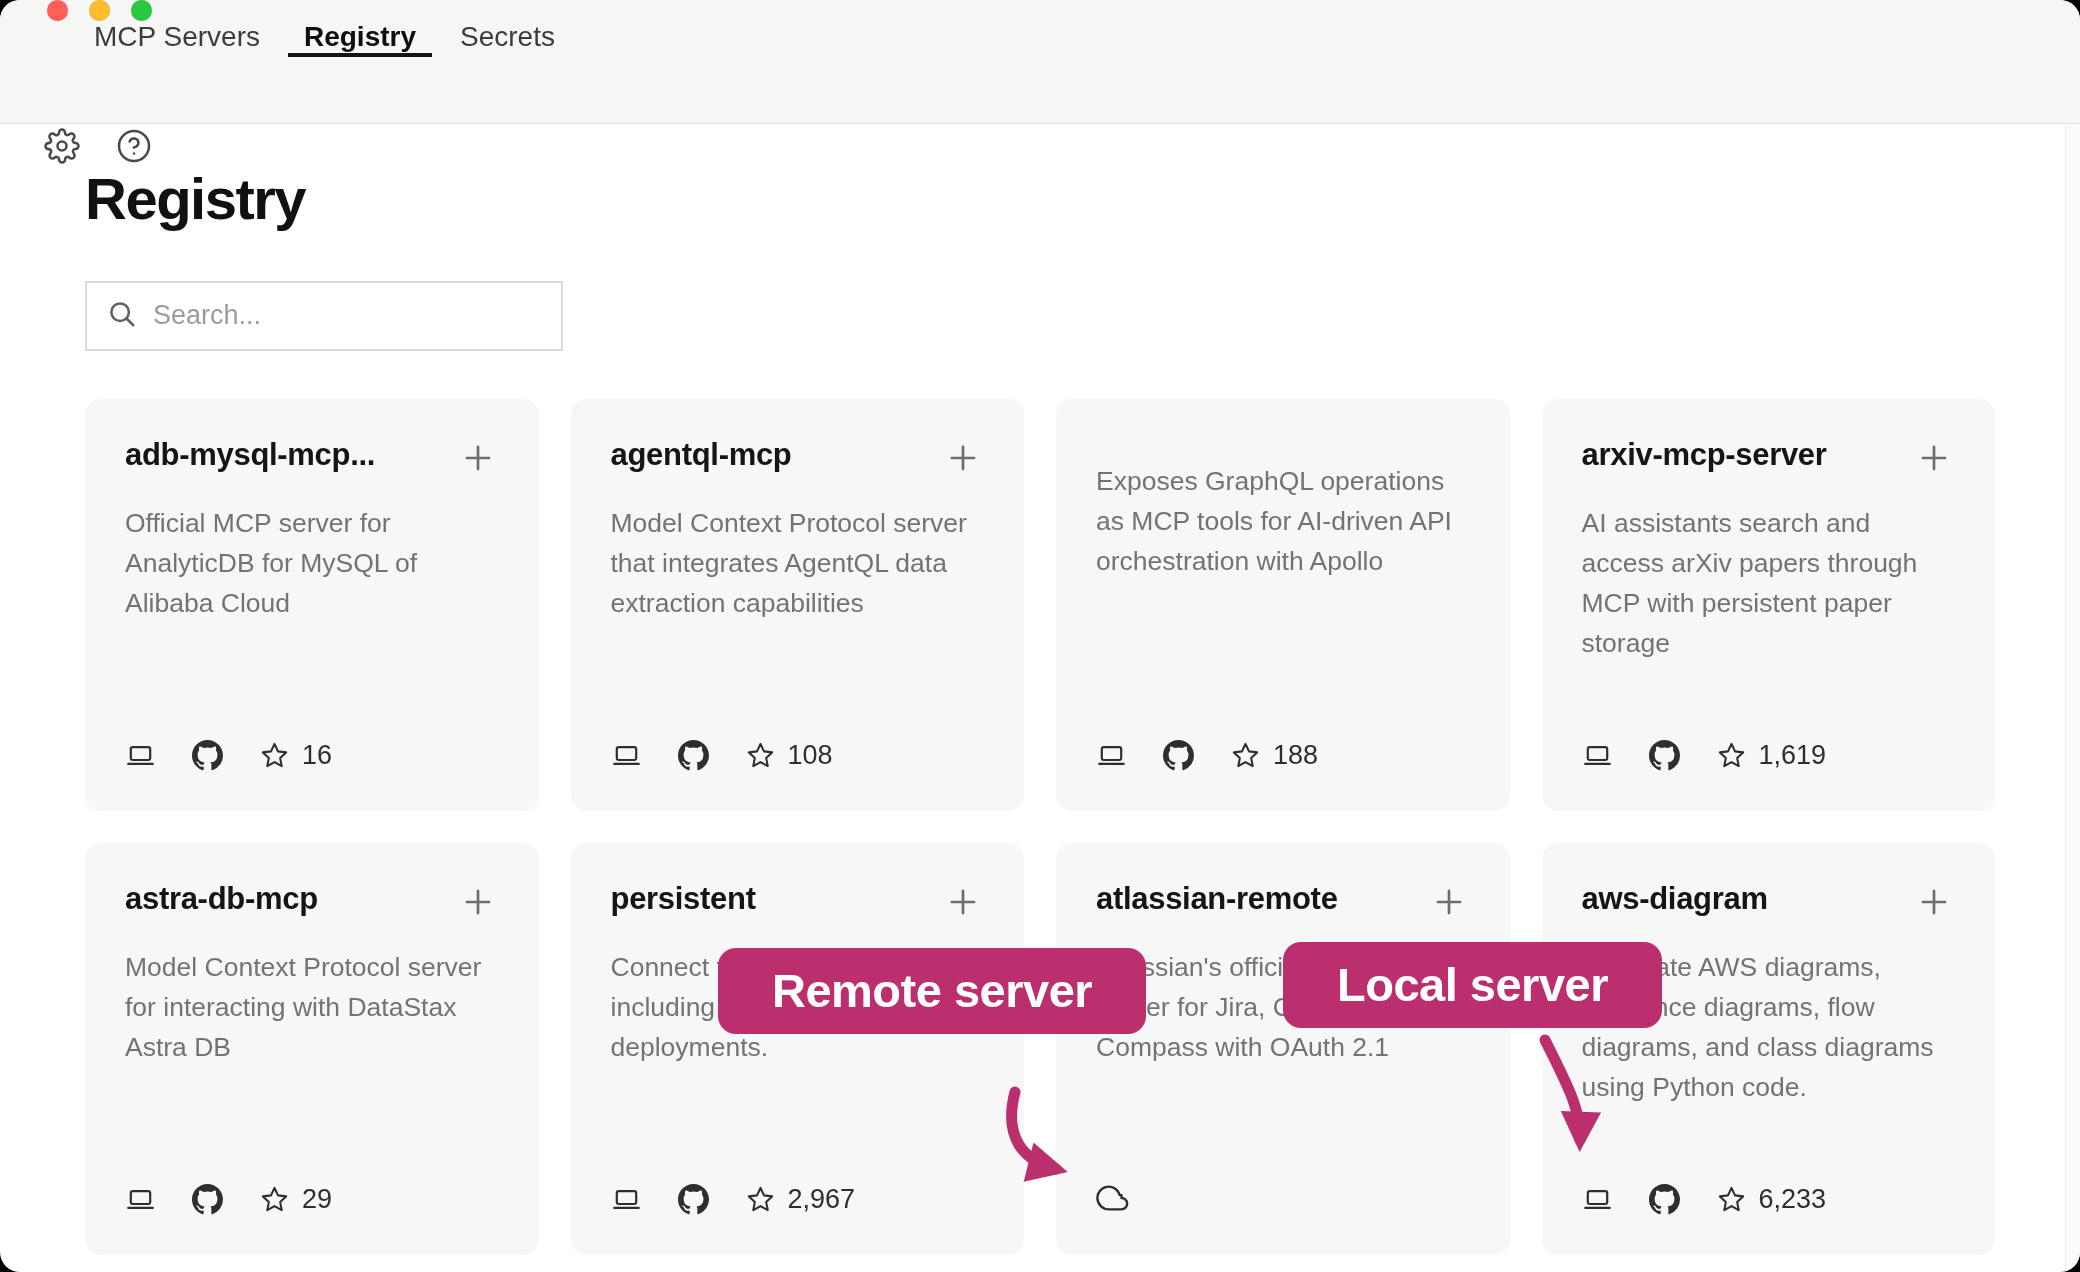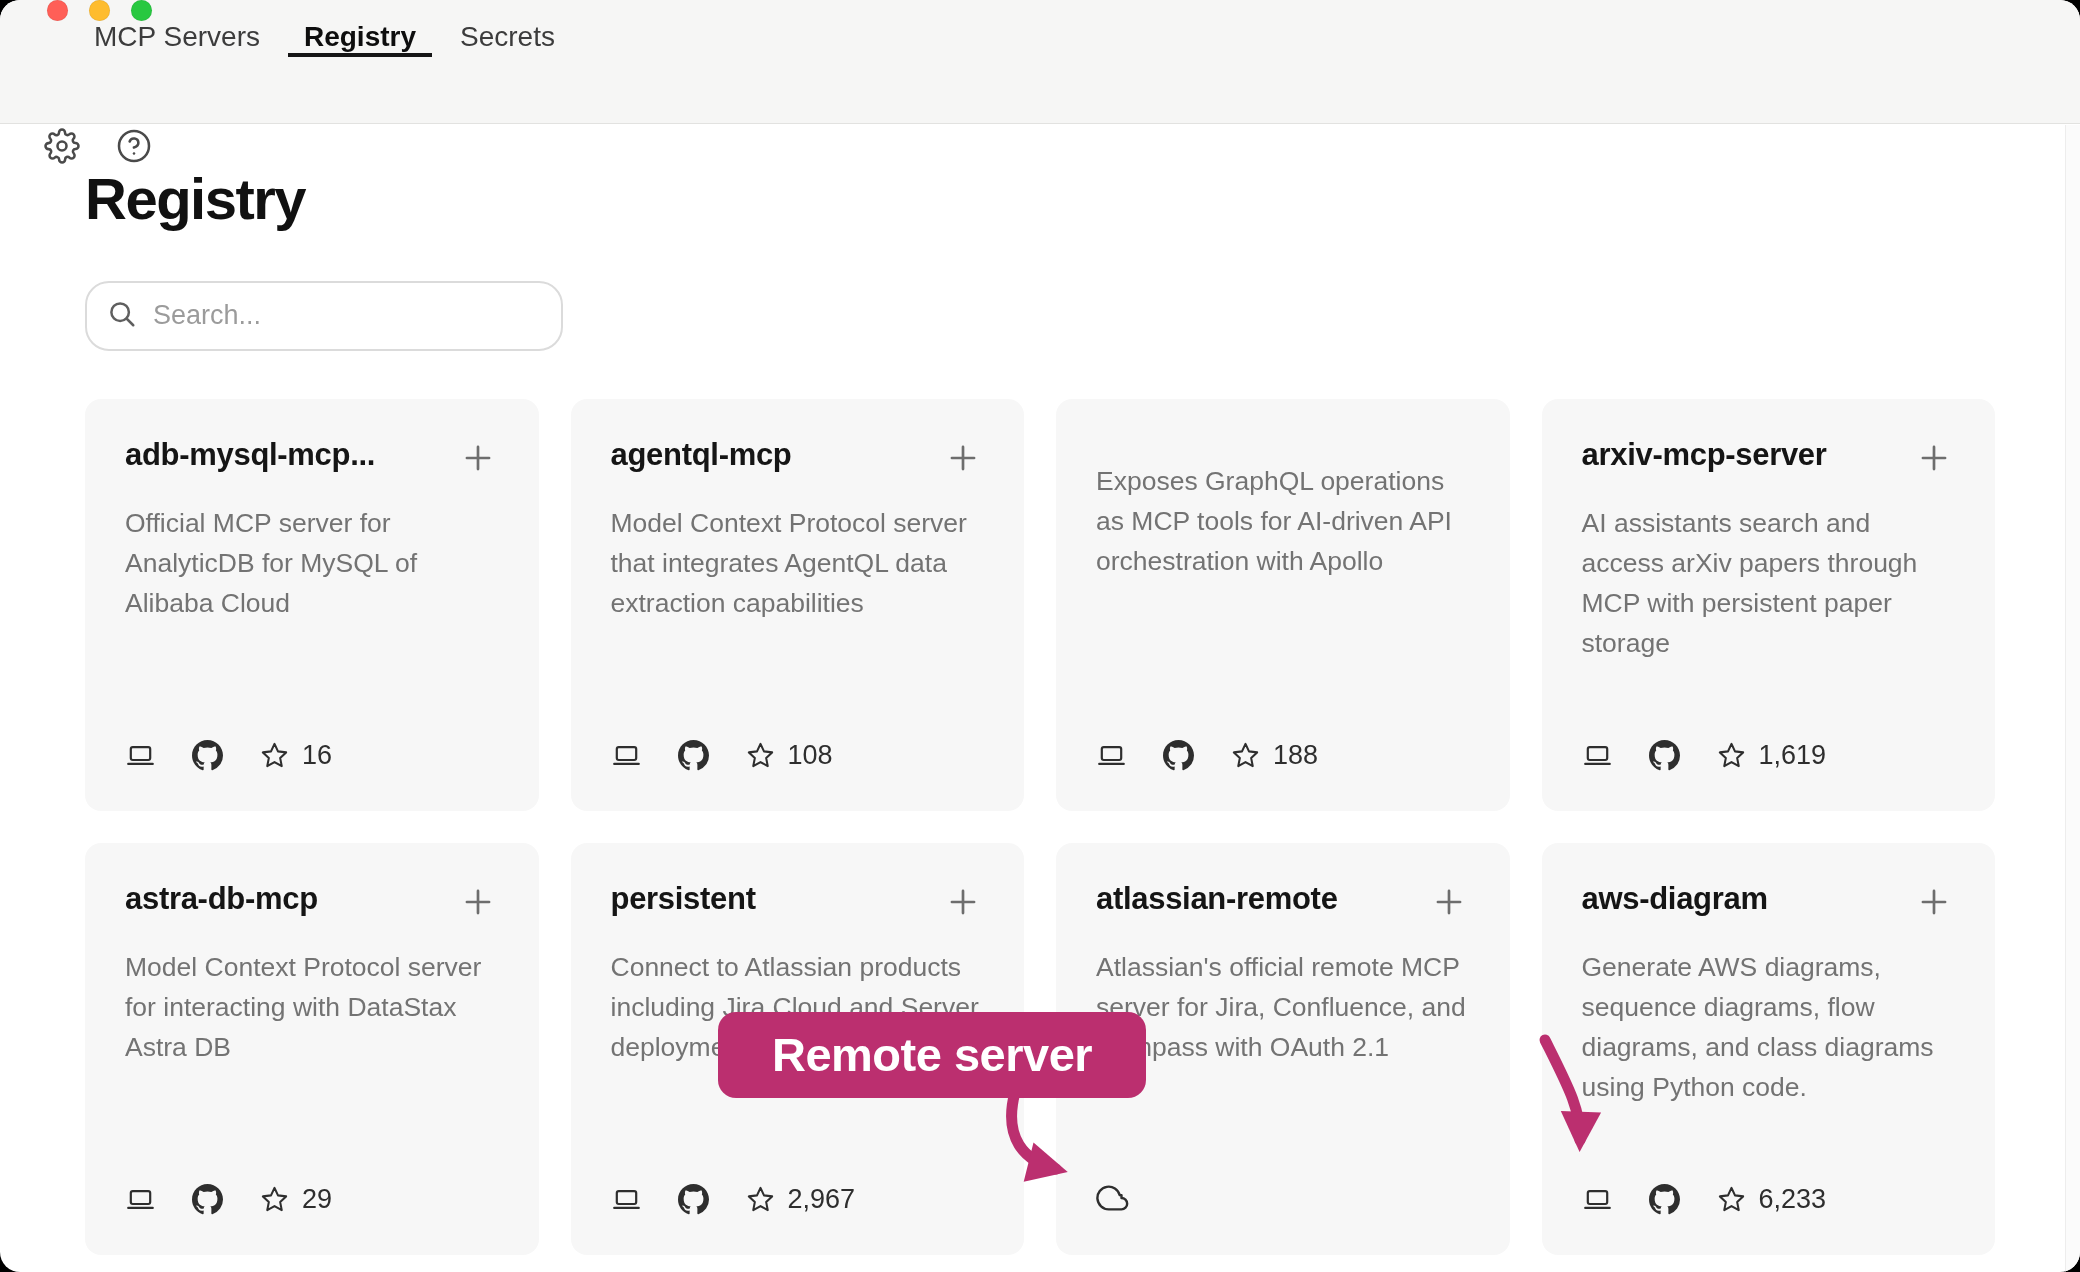--- a/index.html
+++ b/index.html
@@ -34,21 +34,21 @@
   .tb-icons { display:flex; align-items:center; gap:28px; margin-left:40px; color:#4a4a4a; height:100%; }
   .icon-btn { width:44px; height:44px; display:flex; align-items:center; justify-content:center; background:none; border:none; cursor:pointer; color:#4a4a4a; }
   .icon-btn svg { width:36px; height:36px; }
 
   
   .content { padding:0 85px; }
   h1.page-title { font-size:58px; line-height:1.15; font-weight:800; letter-spacing:-1.5px; color:#111; margin-top:42px; }
 
   .search {
     margin-top:48px; width:478px; height:70px; background:#fff;
-    border:2px solid #dbdbdb; border-radius:24px;
+    border:2px solid #dbdbdb; border-radius:1px;
     display:flex; align-items:center; padding:0 20px; gap:16px;
   }
   .search svg { width:30px; height:30px; flex:none; color:#5f5f5f; }
   .search input {
     border:none; outline:none; flex:1; font-size:27px; color:#222; background:transparent;
     font-family:"Liberation Sans", sans-serif;
   }
   .search input::placeholder { color:#9b9b9b; }
 
   .grid { margin-top:48px; display:grid; grid-template-columns:repeat(4,1fr); gap:32px; }
@@ -71,21 +71,21 @@
     position:absolute; top:125px; right:0; bottom:0; width:15px;
     background:#fbfbfb; border-left:1px solid #ededed; z-index:6;
   }
 
   
   .pill {
     position:absolute; z-index:20; background:var(--pink,#bb2f6f); color:#fff;
     font-weight:700; font-size:47px; letter-spacing:-0.5px;
     padding:0 54px; height:86px; line-height:86px; border-radius:18px; white-space:nowrap;
   }
-  #pill-remote { left:718px; top:1012px; }
+  #pill-remote { left:718px; top:948px; }
   #pill-local  { left:1283px; top:942px; }
   .arrows { position:absolute; inset:0; z-index:19; pointer-events:none; }
 </style>
 </head>
 <body>
 
 <div class="window">
 
   <header class="titlebar">
     <div class="traffic">
@@ -389,14 +389,15 @@
     <defs>
       <marker id="ah" viewBox="0 0 12 12" refX="8" refY="6" markerWidth="4.4" markerHeight="4.4" orient="auto">
         <path class="arrowhead" d="M1 1 L11 6 L1 11 Z" fill="#bb2f6f"></path>
       </marker>
     </defs>
     <path class="arrow" d="M1015 1092 C1003 1138 1024 1161 1056 1169" fill="none" stroke-width="11" stroke-linecap="round" marker-end="url(#ah)" stroke="#bb2f6f"></path>
     <path class="arrow" d="M1545 1040 C1568 1086 1581 1110 1580 1140" fill="none" stroke-width="11" stroke-linecap="round" marker-end="url(#ah)" stroke="#bb2f6f"></path>
   </svg>
 
   <div class="pill" id="pill-remote">Remote server</div>
+  <div class="pill" id="pill-local">Local server</div>
 
 </div>
 
 </body></html>

